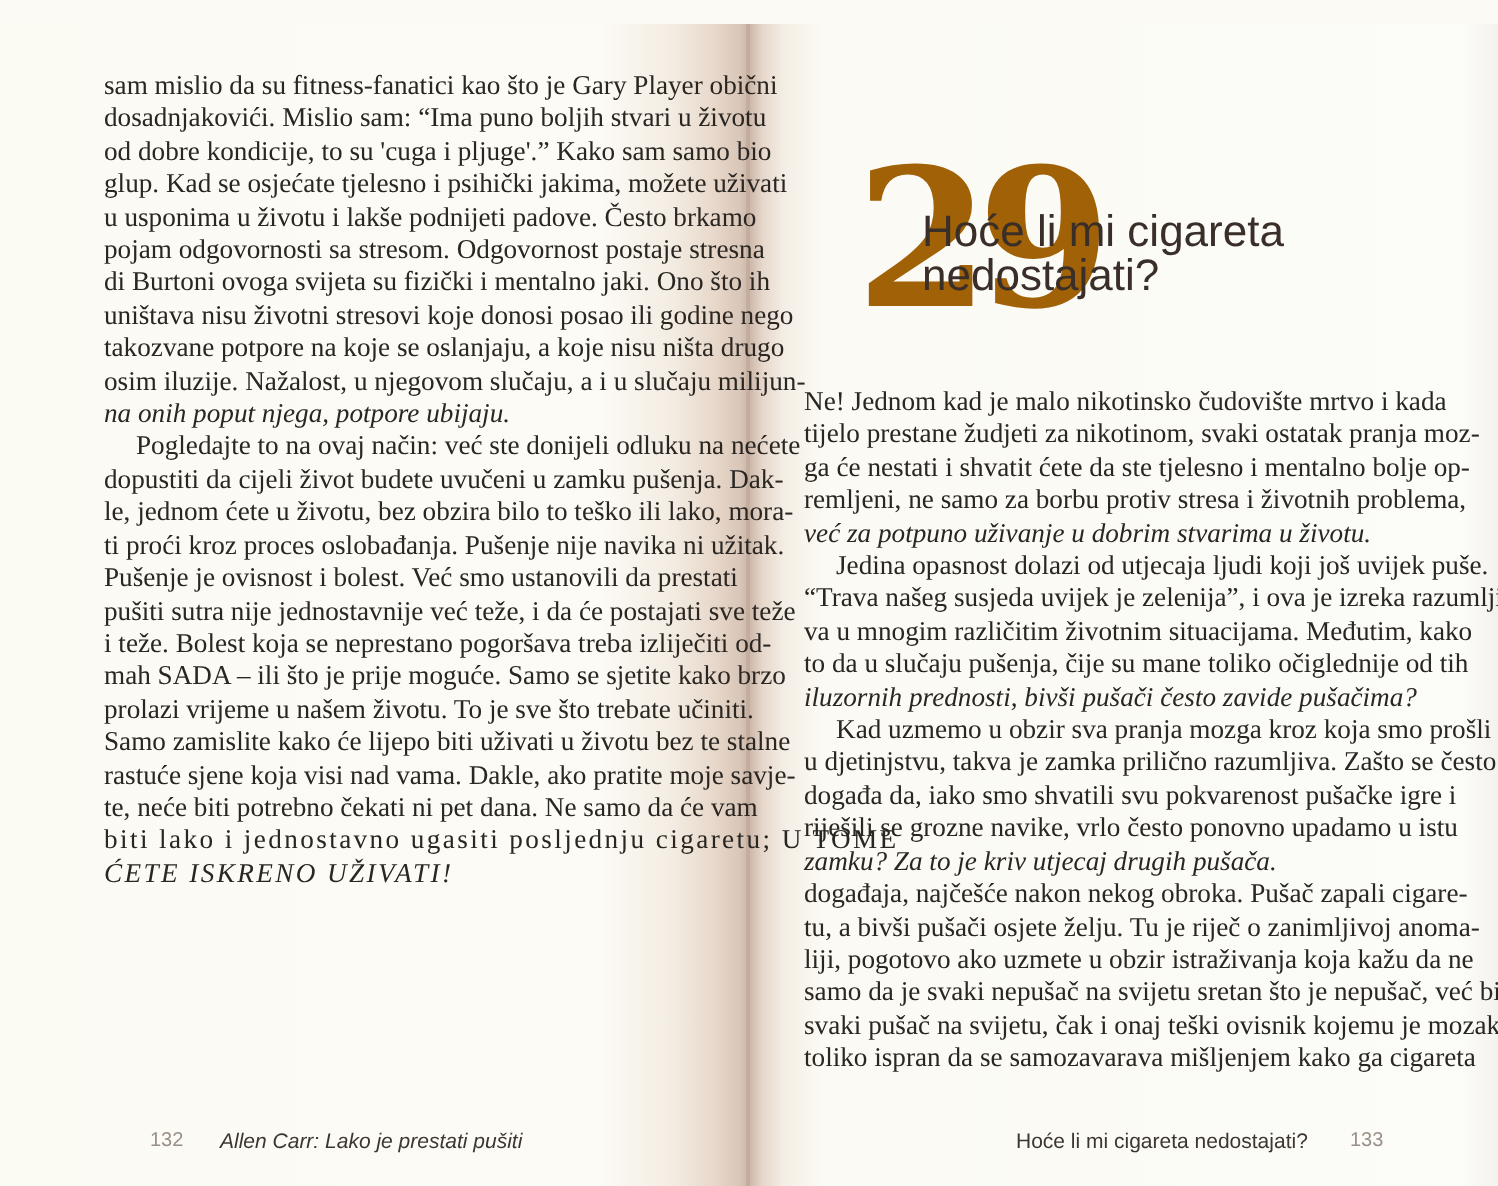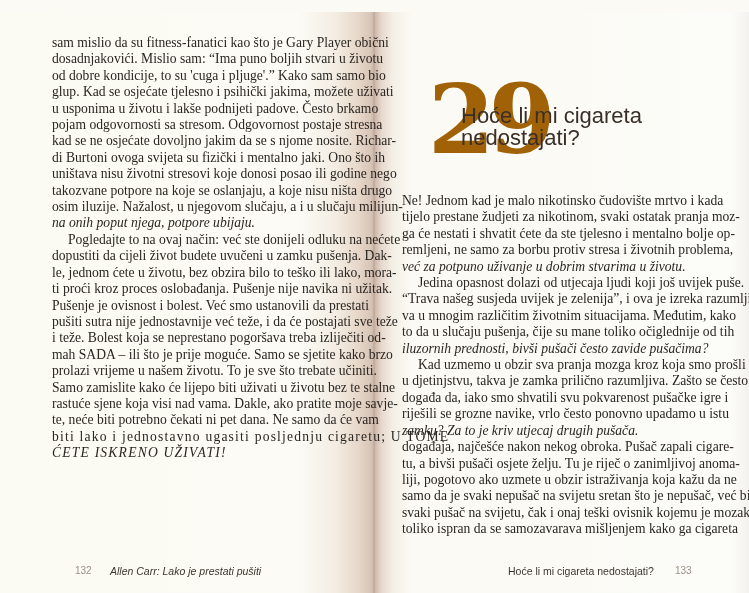--- a/index.html
+++ b/index.html
@@ -53,21 +53,20 @@
   <div class="page page-right"></div>
   <div class="gutter-line"></div>
 
   <div class="text-col left-col">
     <span class="line">sam mislio da su fitness-fanatici kao što je Gary Player obični</span>
     <span class="line">dosadnjakovići. Mislio sam: “Ima puno boljih stvari u životu</span>
     <span class="line">od dobre kondicije, to su 'cuga i pljuge'.” Kako sam samo bio</span>
     <span class="line">glup. Kad se osjećate tjelesno i psihički jakima, možete uživati</span>
     <span class="line">u usponima u životu i lakše podnijeti padove. Često brkamo</span>
     <span class="line">pojam odgovornosti sa stresom. Odgovornost postaje stresna</span>
-    <span class="line">kad se ne osjećate dovoljno jakim da se s njome nosite. Richar-</span>
     <span class="line">di Burtoni ovoga svijeta su fizički i mentalno jaki. Ono što ih</span>
     <span class="line">uništava nisu životni stresovi koje donosi posao ili godine nego</span>
     <span class="line">takozvane potpore na koje se oslanjaju, a koje nisu ništa drugo</span>
     <span class="line">osim iluzije. Nažalost, u njegovom slučaju, a i u slučaju milijun-</span>
     <span class="line last">na onih poput njega, potpore ubijaju.</span>
     <span class="line indent">Pogledajte to na ovaj način: već ste donijeli odluku na nećete</span>
     <span class="line">dopustiti da cijeli život budete uvučeni u zamku pušenja. Dak-</span>
     <span class="line">le, jednom ćete u životu, bez obzira bilo to teško ili lako, mora-</span>
     <span class="line">ti proći kroz proces oslobađanja. Pušenje nije navika ni užitak.</span>
     <span class="line">Pušenje je ovisnost i bolest. Već smo ustanovili da prestati</span>

